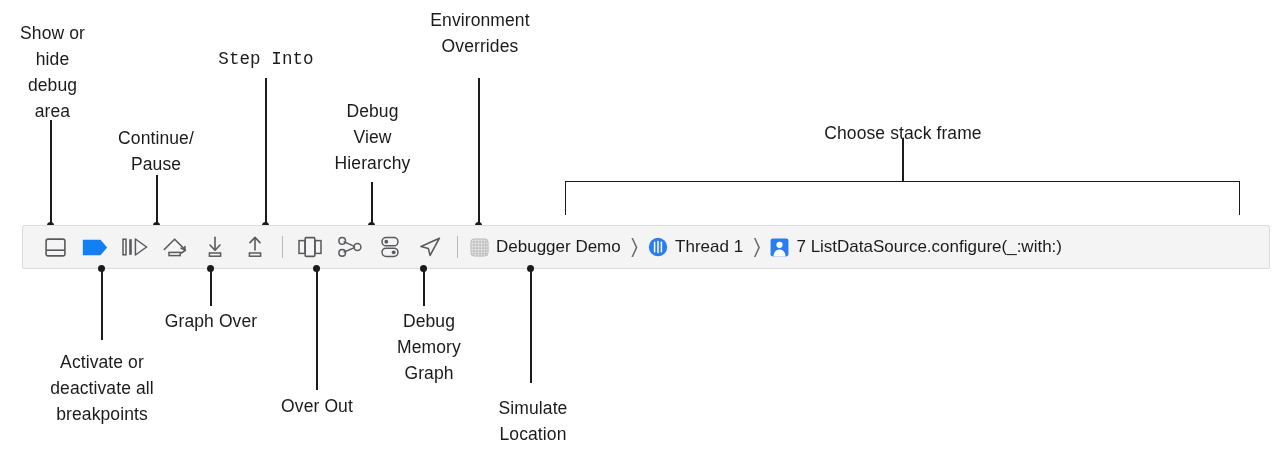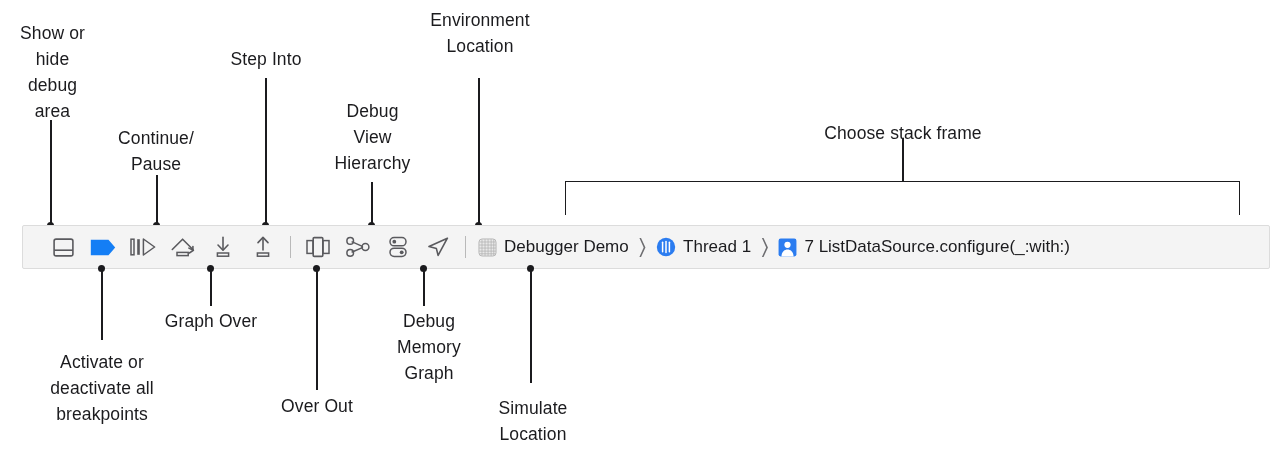--- a/index.html
+++ b/index.html
@@ -65,21 +65,21 @@
     left: 22px;
     top: 225px;
     width: 1248px;
     height: 44px;
     background: #f4f4f4;
     border: 1px solid #dcdcdc;
     border-radius: 2px;
     box-sizing: border-box;
     display: flex;
     align-items: center;
-    padding: 0 20px;
+    padding: 0 12px;
   }
   .tb-btn {
     width: 40px;
     height: 34px;
     display: flex;
     align-items: center;
     justify-content: center;
     flex: none;
   }
   .tb-sep {
@@ -135,28 +135,28 @@
 <div class="stage">
 
   <div class="anno" style="left:100px; top:125px; width:112px;">Continue/
 Pause</div>
 
   <div class="anno" style="left:0px; top:20px; width:105px;">Show or
 hide
 debug
 area</div>
 
-  <div class="anno" style="left:202px; top:46px; width:128px;">Step Into</div>
+  <div class="anno" style="left:202px; top:46px; width:128px;font-family:Liberation Mono, monospace;">Step Into</div>
 
   <div class="anno" style="left:315px; top:98px; width:115px;">Debug
 View
 Hierarchy</div>
 
   <div class="anno" style="left:400px; top:7px; width:160px;">Environment
-Location</div>
+Overrides</div>
 
   <div class="anno" style="left:783px; top:120px; width:240px;text-align:center;">Choose stack frame</div>
 
   <div class="leader" style="left:50px; top:120px; height:106px;"></div>
   <div class="leader-dot" style="left:47px; top:222px;"></div>
 
   <div class="leader" style="left:156px; top:175px; height:51px;"></div>
   <div class="leader-dot" style="left:153px; top:222px;"></div>
 
   <div class="leader" style="left:265px; top:78px; height:148px;"></div>

